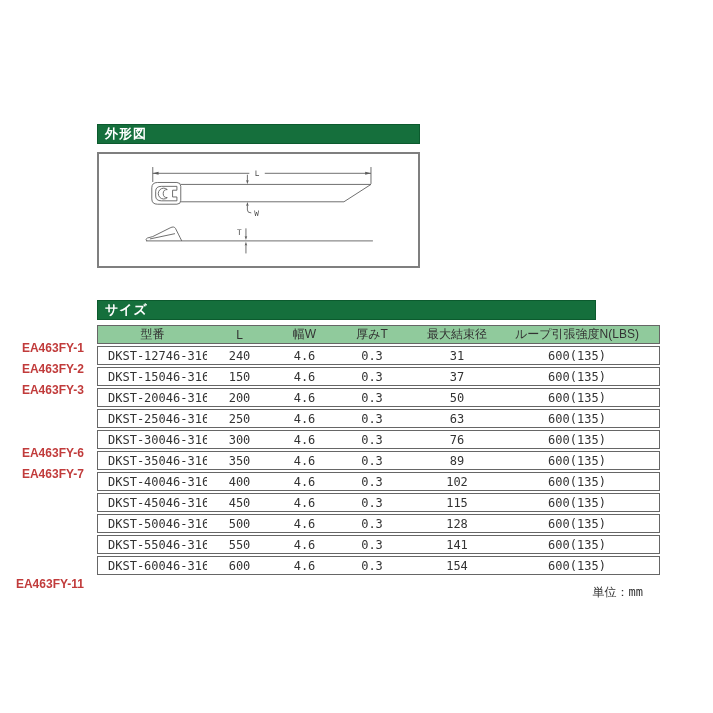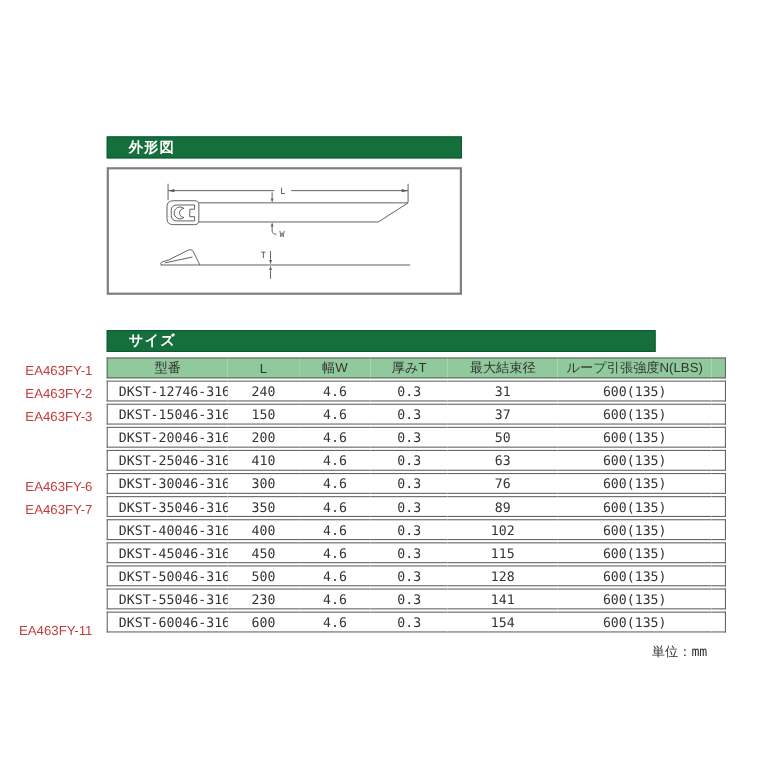--- a/index.html
+++ b/index.html
@@ -4,21 +4,21 @@
 <style>
   html,body { margin:0; padding:0; }
   body {
     width:713px; height:713px; background:#ffffff; position:relative;
     font-family:"Liberation Sans", sans-serif; overflow:hidden;
   }
   .section-bar {
     position:absolute; height:20px; box-sizing:border-box;
     background:#156f3c; border:1px solid #0c5a2e;
     color:#ffffff; font-size:13px; font-weight:bold;
-    line-height:18px; padding-left:19px; letter-spacing:1px;
+    line-height:18px; padding-left:7px; letter-spacing:1px;
   }
   #bar-outline { left:97px; top:124px; width:323px; }
   #bar-size    { left:97px; top:300px; width:499px; }
 
   .drawing-box {
     position:absolute; left:97px; top:152px; width:323px; height:116px;
     box-sizing:border-box; border:2px solid #7f7f7f; background:#ffffff;
   }
   .drawing-box svg { display:block; width:100%; height:100%; }
   .dim-text { font-family:"DejaVu Sans Mono", monospace; font-size:8px; fill:#4a4a4a; }
@@ -32,21 +32,21 @@
     height:17px; padding:0; font-weight:normal; text-align:center;
     border-top:1px solid #666666; border-bottom:1px solid #666666;
     overflow:hidden; white-space:nowrap;
   }
   table.spec th:first-child, table.spec td:first-child { border-left:1px solid #666666; }
   table.spec th:last-child,  table.spec td:last-child  { border-right:1px solid #666666; }
   table.spec thead th { background:#90ca9c; font-family:"Liberation Sans", sans-serif; }
   table.spec tbody td { background:#ffffff; font-family:"DejaVu Sans Mono", monospace; }
   table.spec tbody td.model { text-align:left; padding-left:10px; }
 
-  .row-labels { position:absolute; left:0; top:305px; width:90px; height:270px; }
+  .row-labels { position:absolute; left:0; top:316px; width:90px; height:270px;font-weight:bold; }
   .row-label {
     position:absolute; right:6px; height:19px; line-height:19px;
     font-size:12px; color:#c13b3b; white-space:nowrap;
     font-family:"Liberation Sans", sans-serif;
   }
   .unit-note {
     position:absolute; left:97px; top:584px; width:546px;
     text-align:right; font-size:12px; color:#333333;
     font-family:"DejaVu Sans Mono", monospace;
   }
@@ -150,21 +150,21 @@
           <td class="model">DKST-20046-316CB</td>
           <td>200</td>
           <td>4.6</td>
           <td>0.3</td>
           <td>50</td>
           <td>600(135)</td>
           <td></td>
         </tr>
         <tr>
           <td class="model">DKST-25046-316CB</td>
-          <td>410</td>
+          <td>250</td>
           <td>4.6</td>
           <td>0.3</td>
           <td>63</td>
           <td>600(135)</td>
           <td></td>
         </tr>
         <tr>
           <td class="model">DKST-30046-316CB</td>
           <td>300</td>
           <td>4.6</td>
@@ -204,21 +204,21 @@
           <td class="model">DKST-50046-316CB</td>
           <td>500</td>
           <td>4.6</td>
           <td>0.3</td>
           <td>128</td>
           <td>600(135)</td>
           <td></td>
         </tr>
         <tr>
           <td class="model">DKST-55046-316CB</td>
-          <td>230</td>
+          <td>550</td>
           <td>4.6</td>
           <td>0.3</td>
           <td>141</td>
           <td>600(135)</td>
           <td></td>
         </tr>
         <tr>
           <td class="model">DKST-60046-316CB</td>
           <td>600</td>
           <td>4.6</td>

